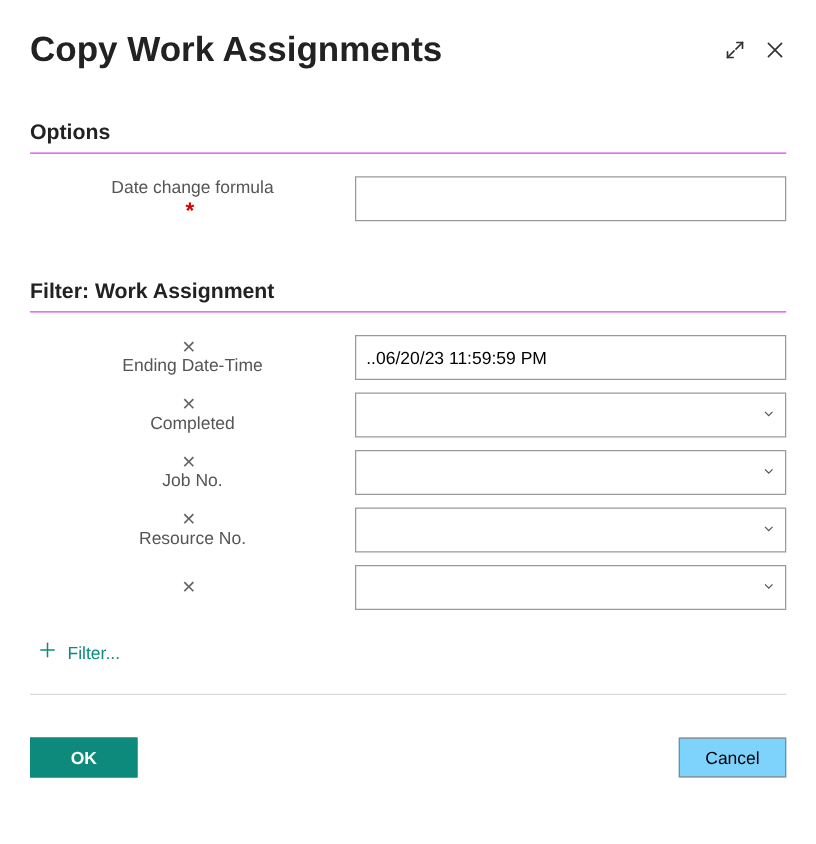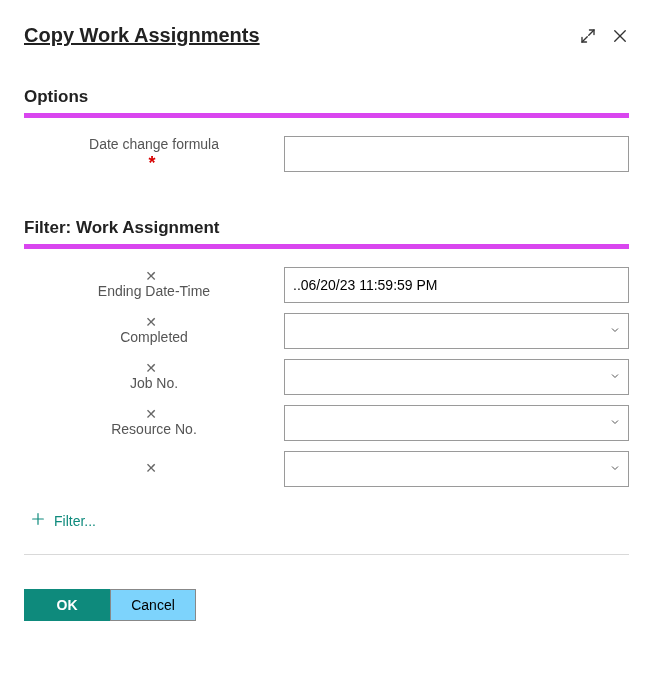--- a/index.html
+++ b/index.html
@@ -12,34 +12,33 @@
     width: 653px;
     background: #fff;
   }
   .header {
     display: flex;
     align-items: center;
     justify-content: space-between;
     margin-bottom: 40px;
   }
   .title {
-    font-size: 20px;
+    font-size: 28px;
     font-weight: 600;
     color: #222;
-    text-decoration: underline;
   }
   .header-icons { display: flex; gap: 14px; align-items: center; }
   .header-icons svg { width: 18px; height: 18px; stroke: #333; }
   .icon-btn { cursor: pointer; display: inline-flex; }
   .section-heading {
     font-size: 17px;
     font-weight: 600;
     color: #222;
     padding-bottom: 6px;
-    border-bottom: 5px solid #d946ef;
+    border-bottom: 1px solid #d946ef;
     margin-bottom: 18px;
   }
   .options-section { margin-bottom: 46px; }
   .form-row {
     display: flex;
     align-items: center;
     margin-bottom: 12px;
   }
   .label-cell {
     width: 260px;
@@ -120,21 +119,21 @@
     font-size: 14px;
   }
   .add-filter svg { width: 16px; height: 16px; stroke: #0e8a7c; }
   .divider {
     border: none;
     border-top: 1px solid #d9d9d9;
     margin: 24px 0 34px 0;
   }
   .footer {
     display: flex;
-    justify-content: flex-start;
+    justify-content: space-between;
   }
   .btn {
     height: 32px;
     min-width: 86px;
     padding: 0 18px;
     font-size: 14px;
     font-family: inherit;
     border: 1px solid #888;
     background: #7dd3fc;
     cursor: pointer;

